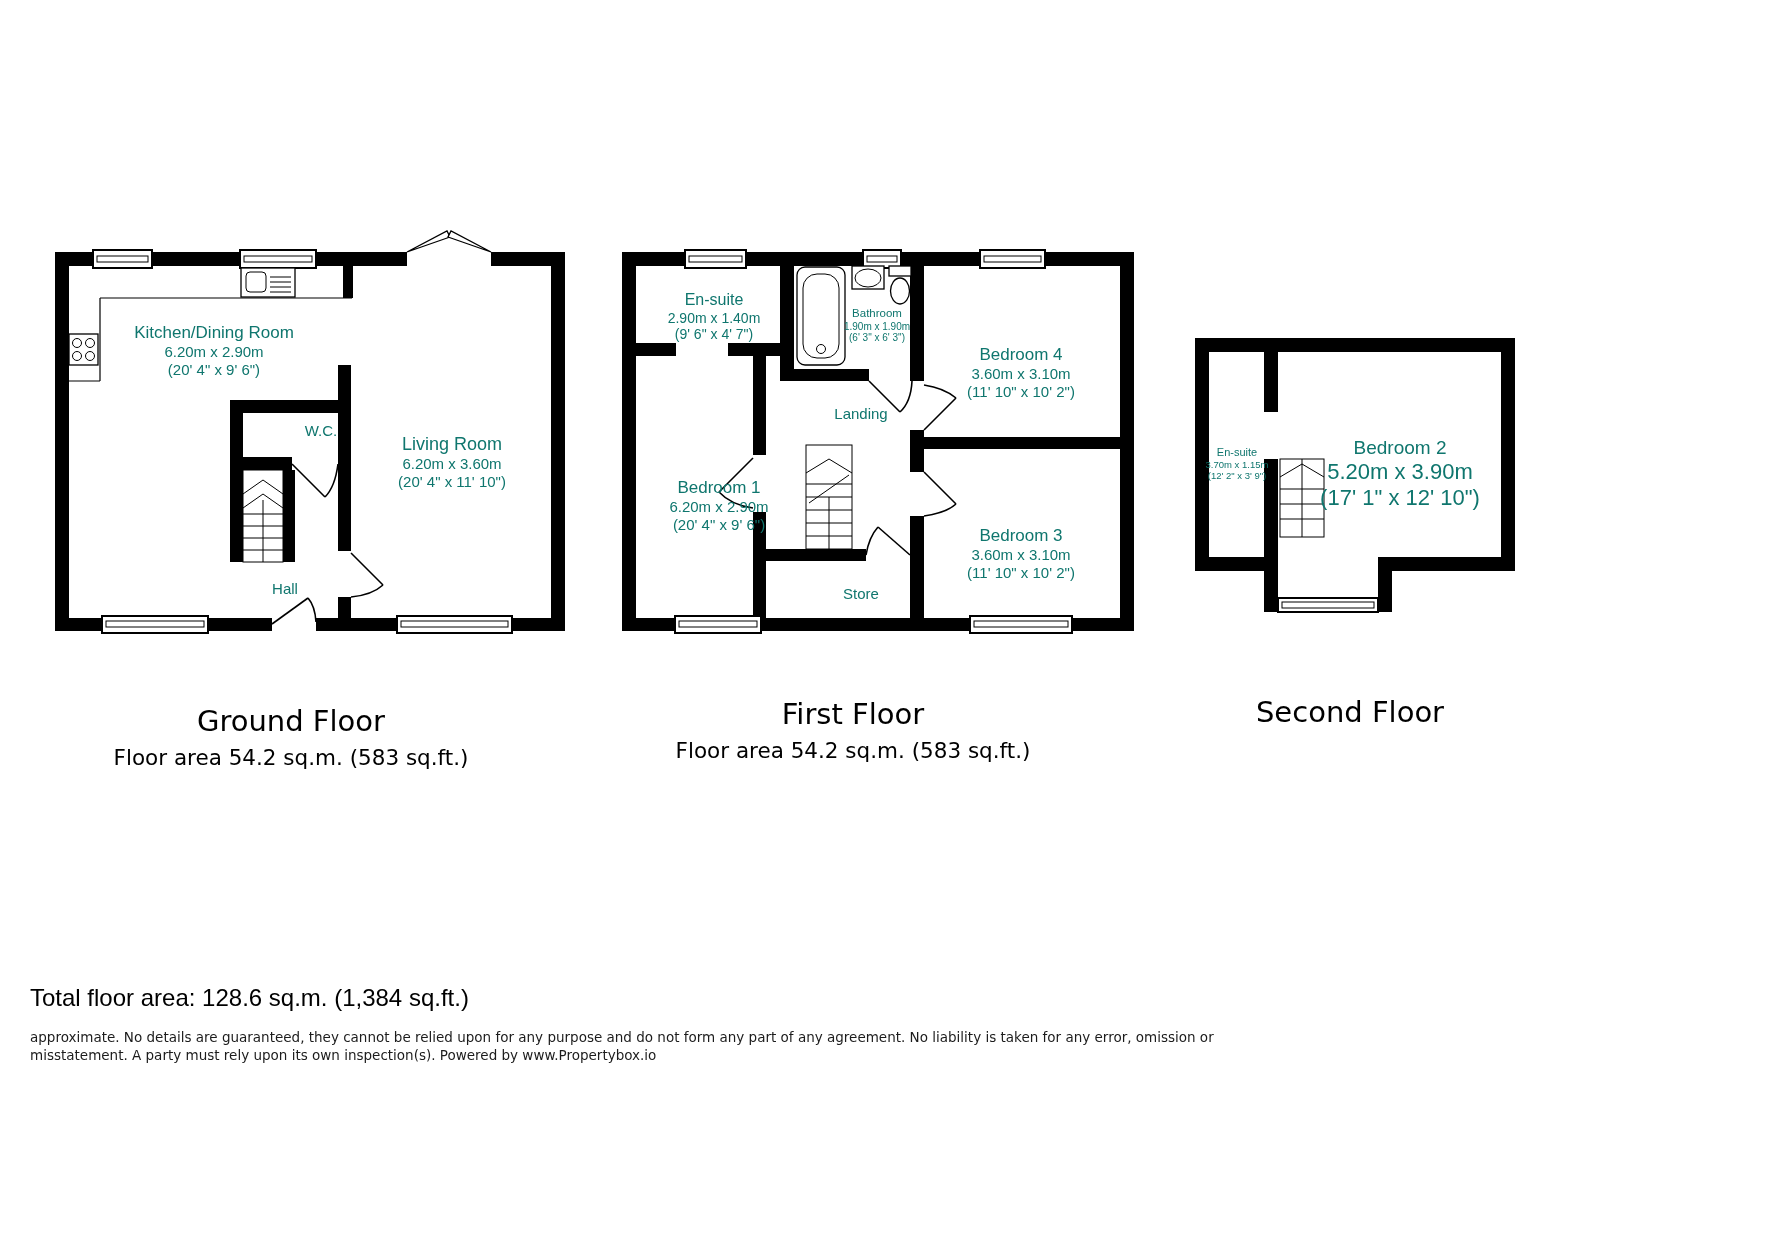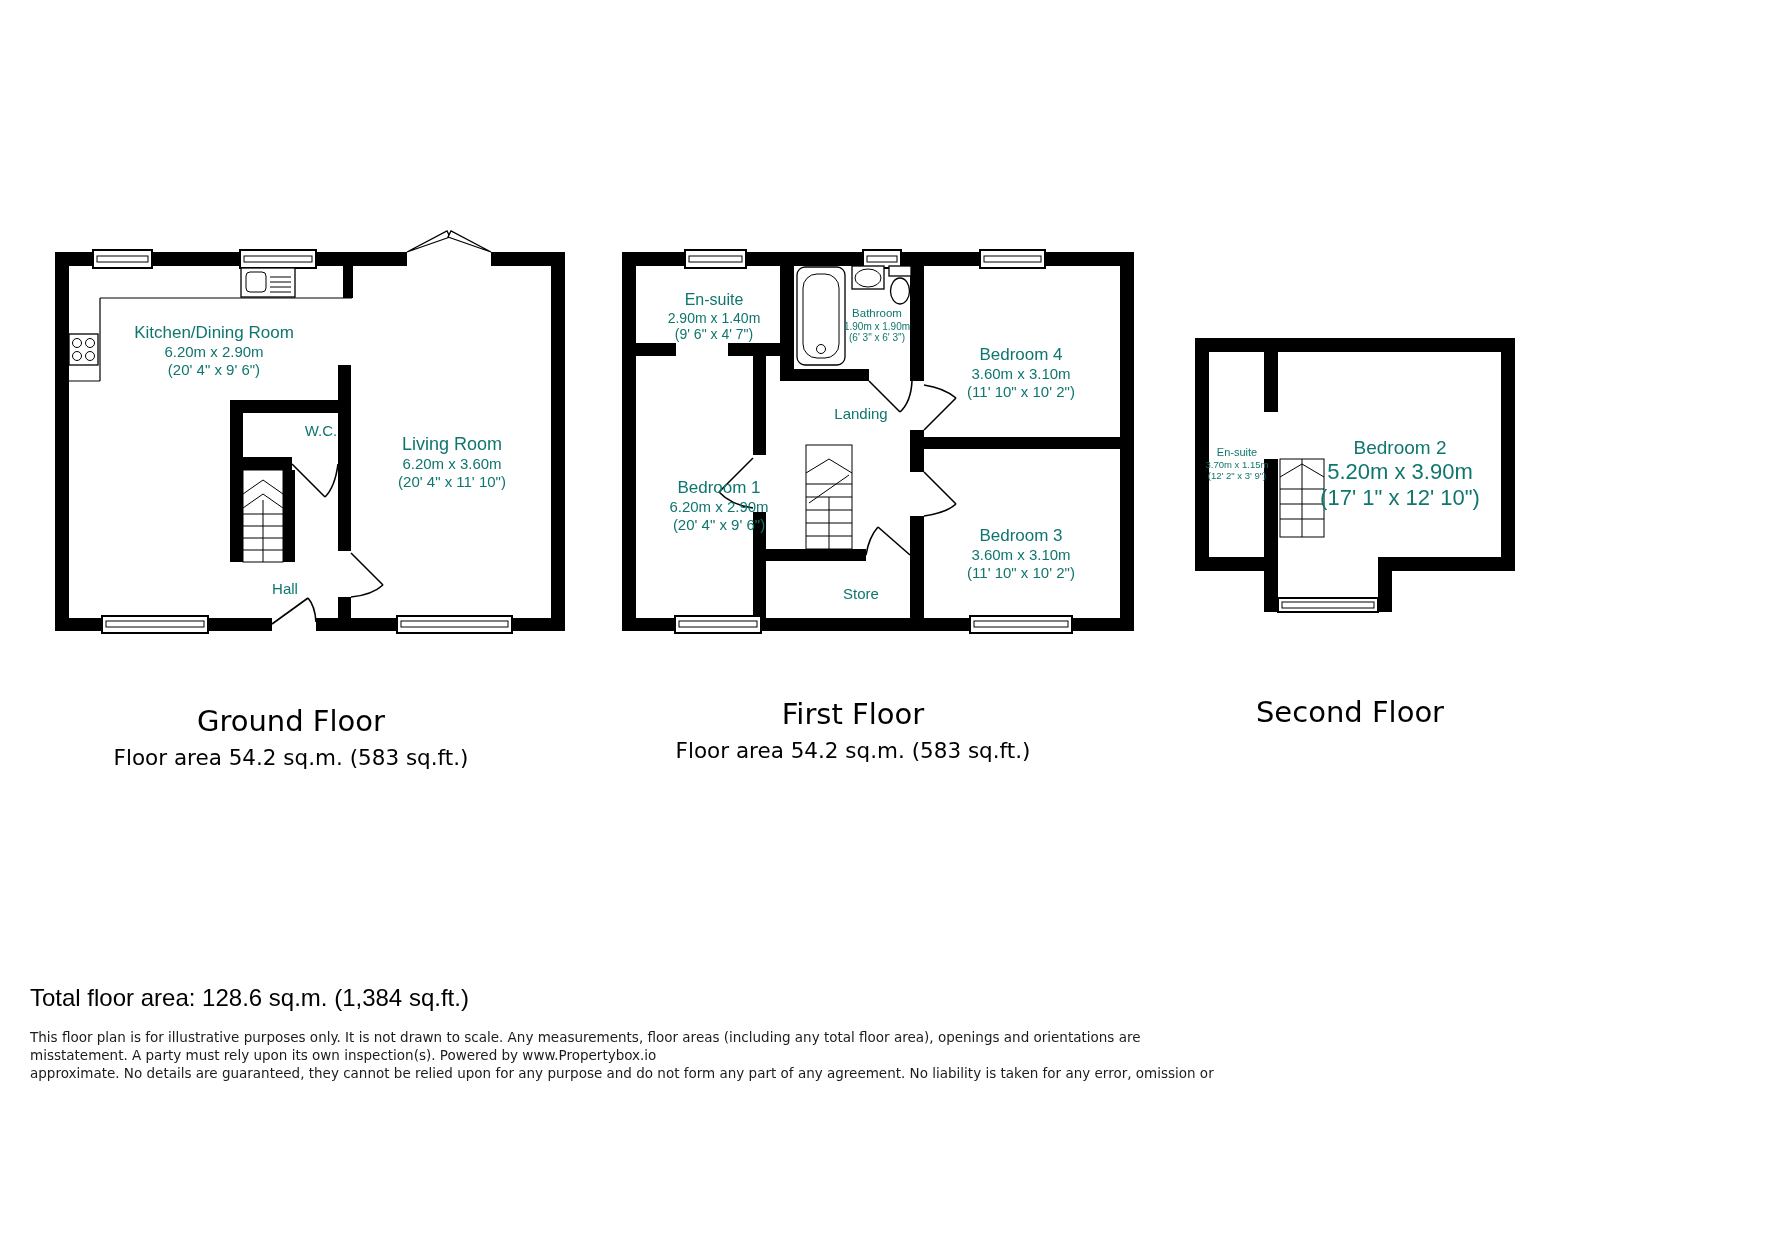--- a/index.html
+++ b/index.html
@@ -269,18 +269,17 @@
   <div class="ftitle" style="left:291px;top:704px;">Ground Floor</div>
   <div class="farea" style="left:291px;top:745px;">Floor area 54.2 sq.m. (583 sq.ft.)</div>
 
   <div class="ftitle" style="left:853px;top:697px;">First Floor</div>
   <div class="farea" style="left:853px;top:738px;">Floor area 54.2 sq.m. (583 sq.ft.)</div>
 
   <div class="ftitle" style="left:1350px;top:695px;">Second Floor</div>
 
   <div id="total">Total floor area: 128.6 sq.m. (1,384 sq.ft.)</div>
   <div id="disclaimer">
-    <div>This floor plan is for illustrative purposes only. It is not drawn to scale. Any measurements, floor areas (including any total floor area), openings and orientations are</div>
+    <div>approximate. No details are guaranteed, they cannot be relied upon for any purpose and do not form any part of any agreement. No liability is taken for any error, omission or</div>
     <div>misstatement. A party must rely upon its own inspection(s). Powered by www.Propertybox.io</div>
-    <div>approximate. No details are guaranteed, they cannot be relied upon for any purpose and do not form any part of any agreement. No liability is taken for any error, omission or</div>
   </div>
 
 </div>
 
 </body></html>

